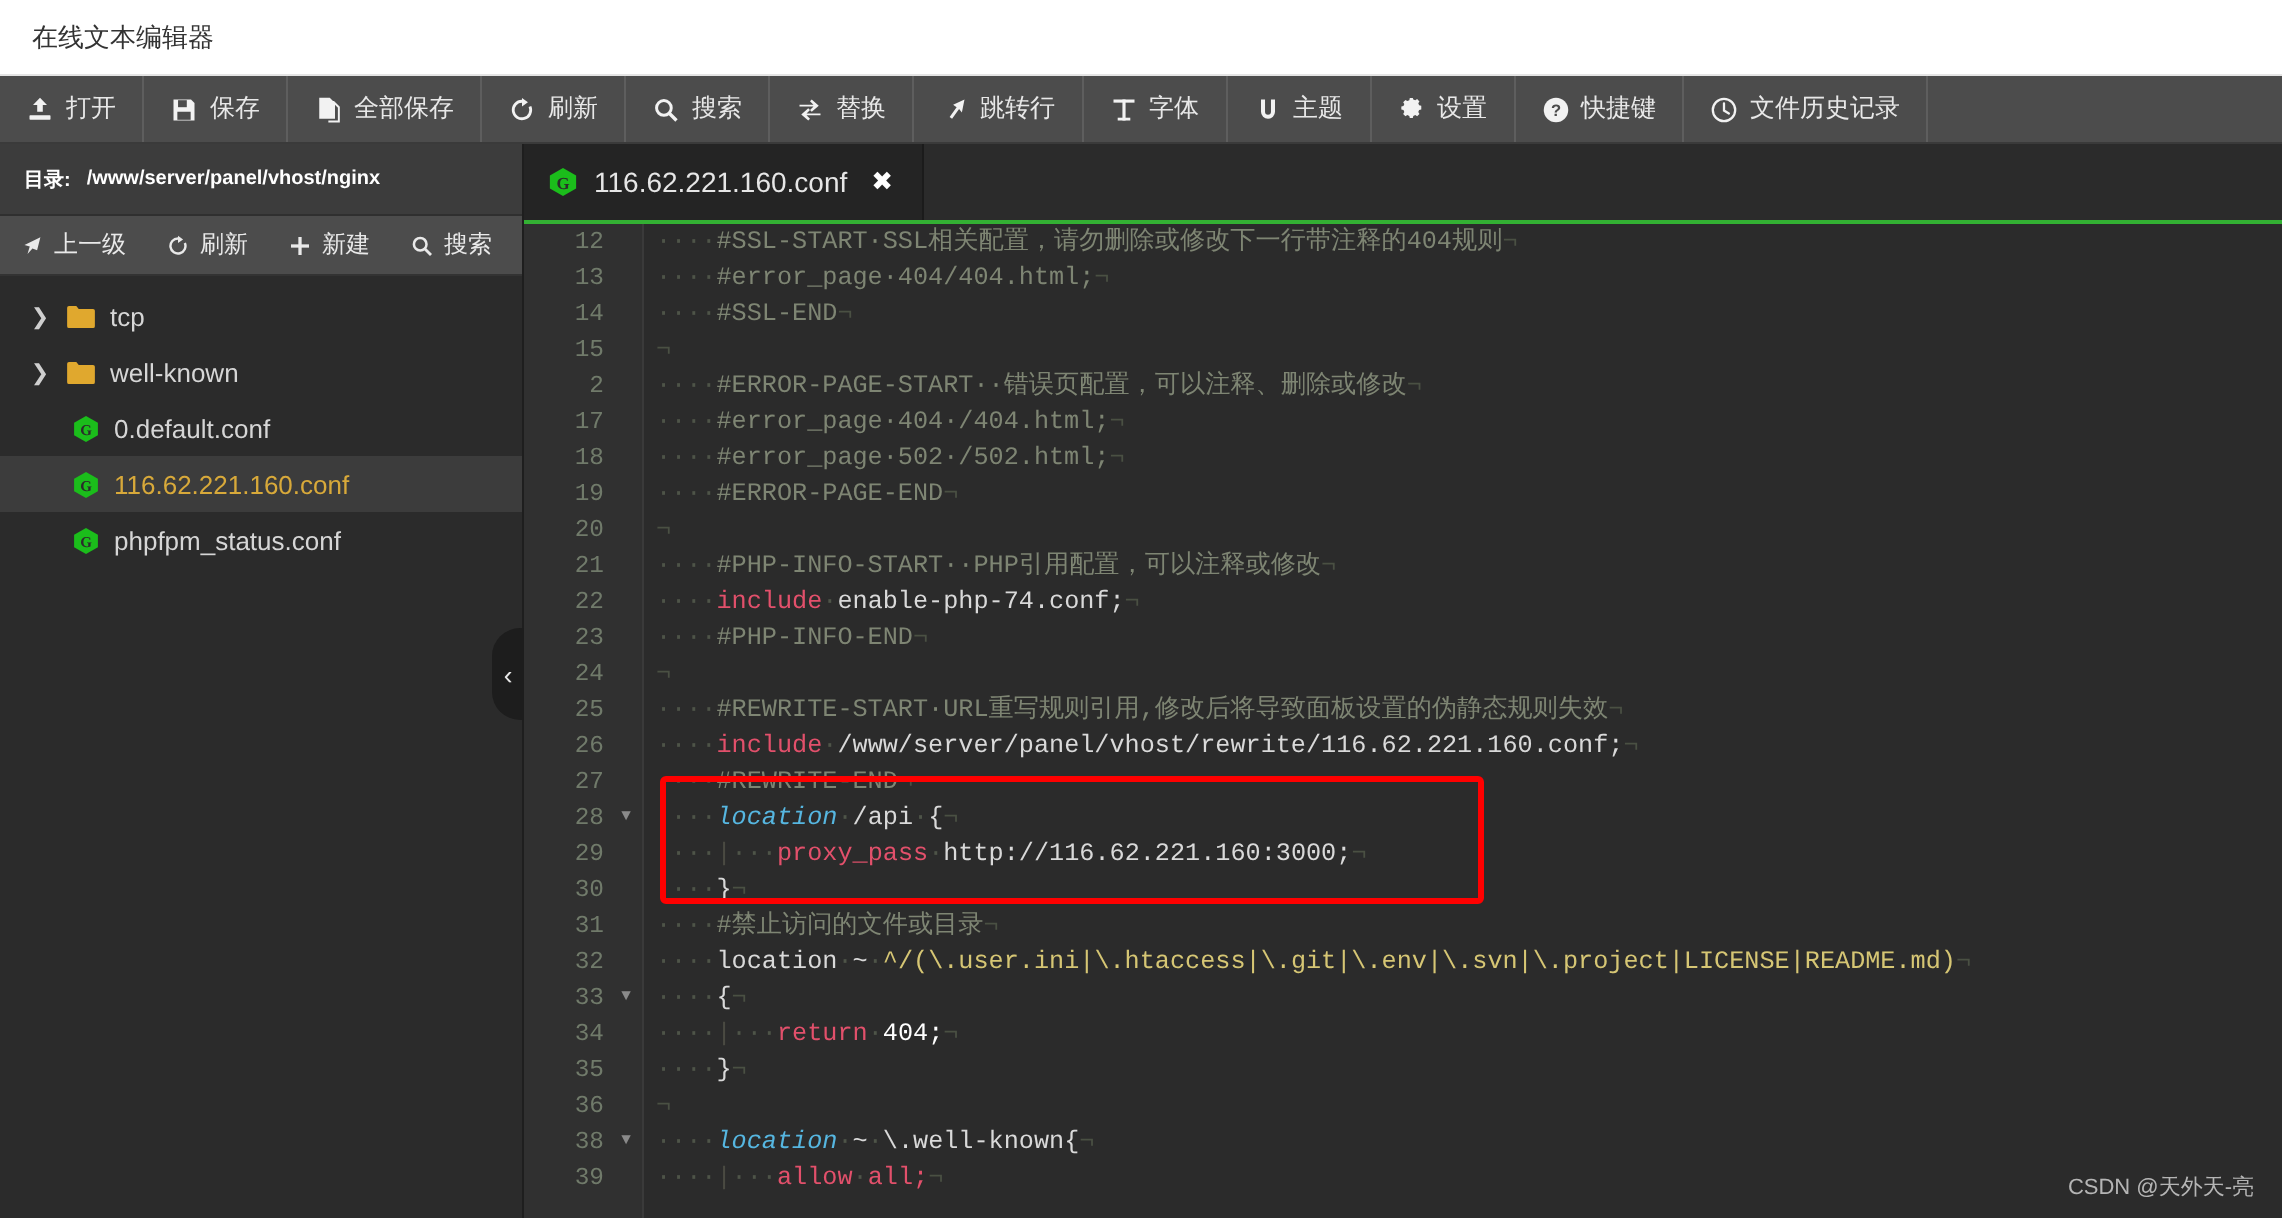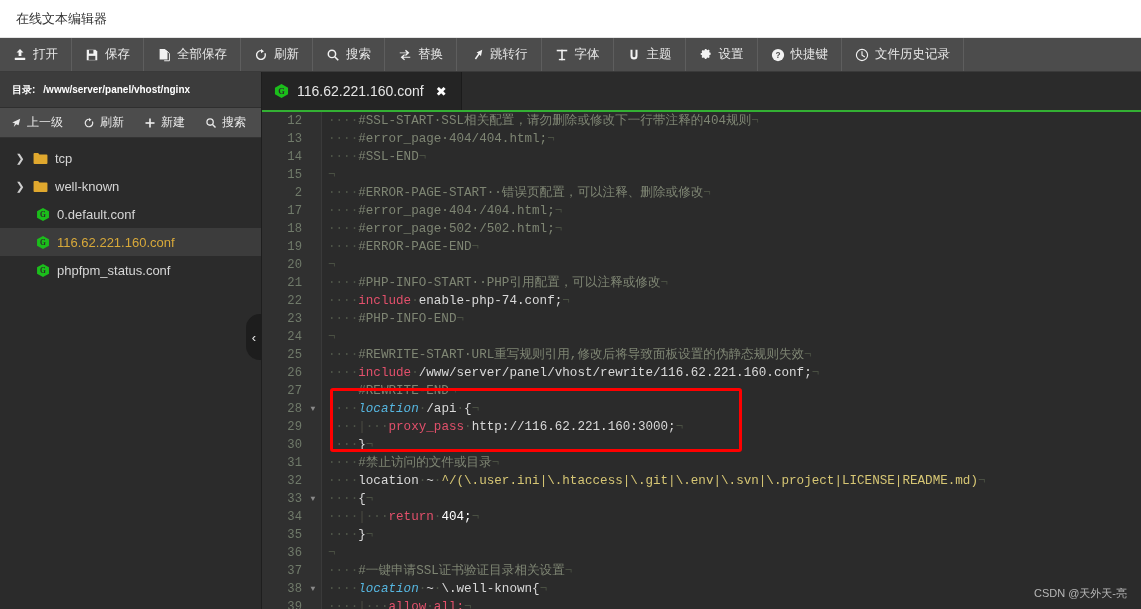--- a/index.html
+++ b/index.html
@@ -473,25 +473,20 @@
               <span class="ln-num">35</span>
               <span class="ln-fold"></span>
               <span class="ln-code"><span class="t-ws">····</span><span class="t-plain">}</span><span class="t-eol">¬</span></span>
             </div>
             <div class="ln-row">
               <span class="ln-num">36</span>
               <span class="ln-fold"></span>
               <span class="ln-code"><span class="t-eol">¬</span></span>
             </div>
             <div class="ln-row">
-              <span class="ln-num">37</span>
-              <span class="ln-fold"></span>
-              <span class="ln-code"><span class="t-ws">····</span><span class="t-com">#一键申请SSL证书验证目录相关设置</span><span class="t-eol">¬</span></span>
-            </div>
-            <div class="ln-row">
               <span class="ln-num">38</span>
               <span class="ln-fold">▼</span>
               <span class="ln-code"><span class="t-ws">····</span><span class="t-loc">location</span><span class="t-ws">·</span><span class="t-plain">~</span><span class="t-ws">·</span><span class="t-plain">\.well-known{</span><span class="t-eol">¬</span></span>
             </div>
             <div class="ln-row">
               <span class="ln-num">39</span>
               <span class="ln-fold"></span>
               <span class="ln-code"><span class="t-ws">····</span><span class="t-guide">|</span><span class="t-ws">···</span><span class="t-kw">allow</span><span class="t-ws">·</span><span class="t-kw">all;</span><span class="t-eol">¬</span></span>
             </div>
           </div>

